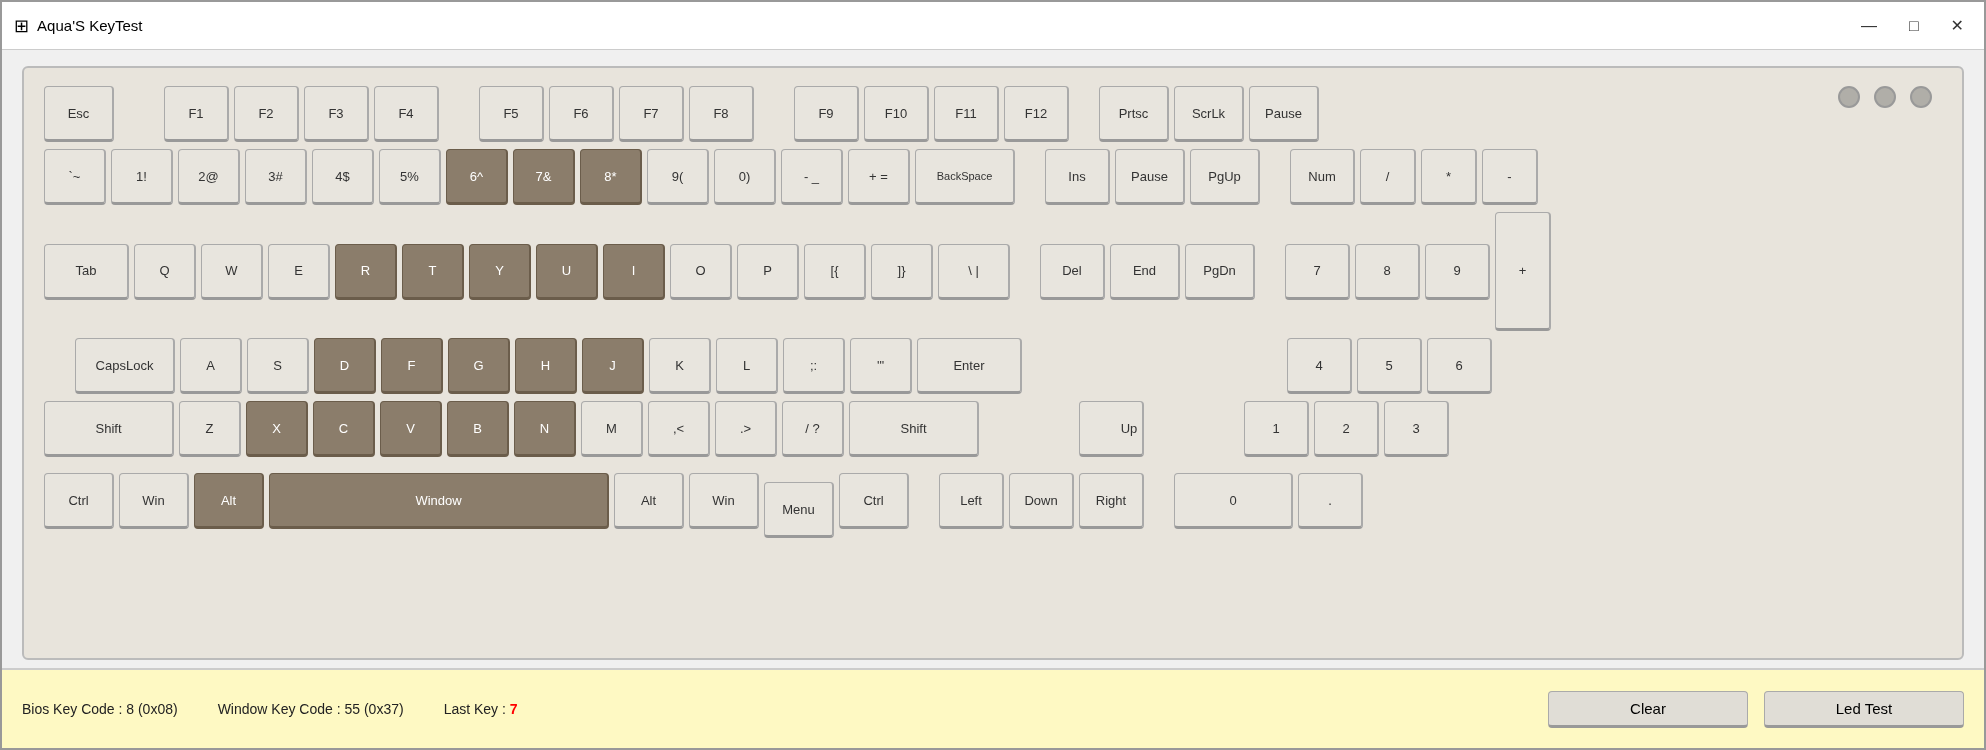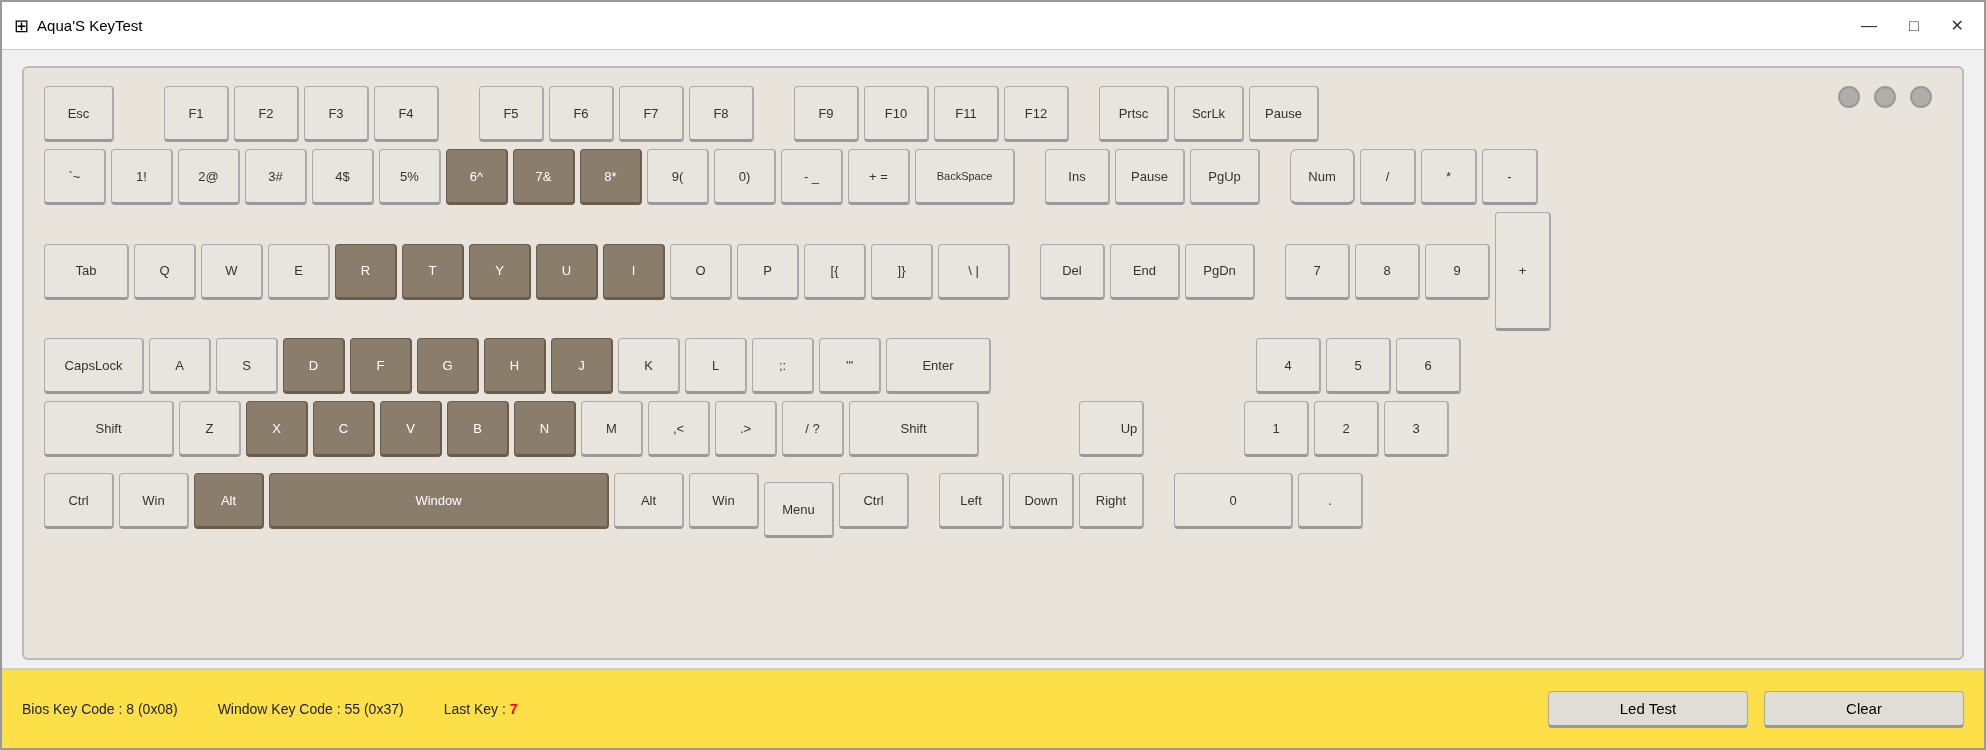--- a/index.html
+++ b/index.html
@@ -93,36 +93,36 @@
     .key.pressed {
       background: #8b7d6b;
       color: #fff;
       border-color: #6b5d4b;
     }
     
     .key-esc { min-width: 70px; }
     .key-f { min-width: 65px; }
     .key-backspace { min-width: 100px; font-size: 11px; }
     .key-tab { min-width: 85px; }
-    .key-capslock { min-width: 100px; }
+    .key-capslock { min-width: 100px; margin-left: 31px; }
     .key-enter { min-width: 105px; text-align: right; }
     .key-shift-l { min-width: 130px; }
     .key-shift-r { min-width: 130px; }
     .key-ctrl { min-width: 70px; }
     .key-win { min-width: 70px; }
     .key-alt { min-width: 70px; }
     .key-space { min-width: 340px; }
     .key-menu { min-width: 70px; margin-top: 18px; }
     .key-ins { min-width: 65px; }
     .key-home { min-width: 70px; }
     .key-pgup { min-width: 70px; }
     .key-del { min-width: 65px; }
     .key-end { min-width: 70px; }
     .key-pgdn { min-width: 70px; }
-    .key-num { min-width: 65px; border-radius: 7px; }
+    .key-num { min-width: 65px; }
     .key-num0 { min-width: 119px; }
     .key-prtsc { min-width: 70px; }
     .key-scrlk { min-width: 70px; }
     .key-pause { min-width: 70px; }
     .key-down { min-width: 65px; }
     .key-left { min-width: 65px; }
     .key-right { min-width: 65px; }
     .led-area {
       position: absolute;
       top: 18px;
@@ -132,21 +132,21 @@
       align-items: center;
     }
     .led {
       width: 22px;
       height: 22px;
       border-radius: 50%;
       background: #b0aea8;
       border: 2px solid #999;
     }
     .bottom-bar {
-      background: #fde047;
+      background: #fef9c3;
       border-top: 2px solid #ccc;
       padding: 10px 20px;
       display: flex;
       align-items: center;
       gap: 40px;
       height: 80px;
       flex-shrink: 0;
     }
     .status-item {
       font-size: 14px;
@@ -339,17 +339,17 @@
     </div>
   </div>
 
   <div class="bottom-bar">
     <span class="status-item">Bios Key Code : 8 (0x08)</span>
     <span class="status-item">Window Key Code : 55 (0x37)</span>
     <span class="status-item">
       <span>Last Key :</span>&nbsp;<span class="last-key-val">7</span>
     </span>
     <div class="bottom-buttons">
+      <button class="bottom-btn">Clear</button>
       <button class="bottom-btn">Led Test</button>
-      <button class="bottom-btn">Clear</button>
     </div>
   </div>
 </div>
 
 </body></html>

